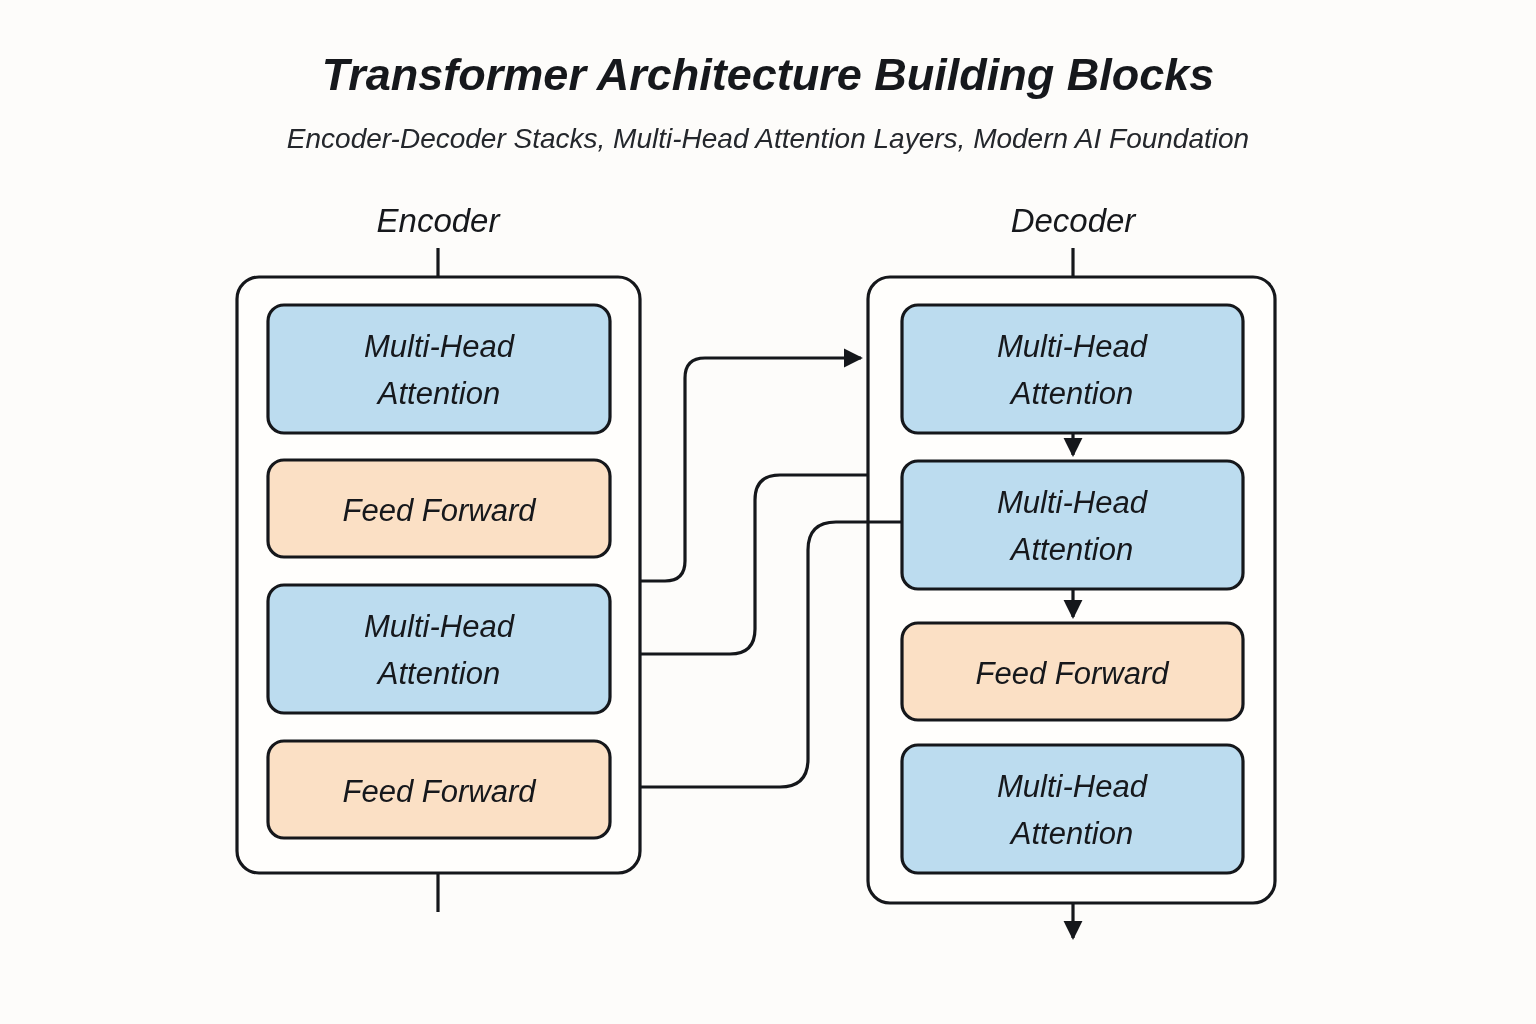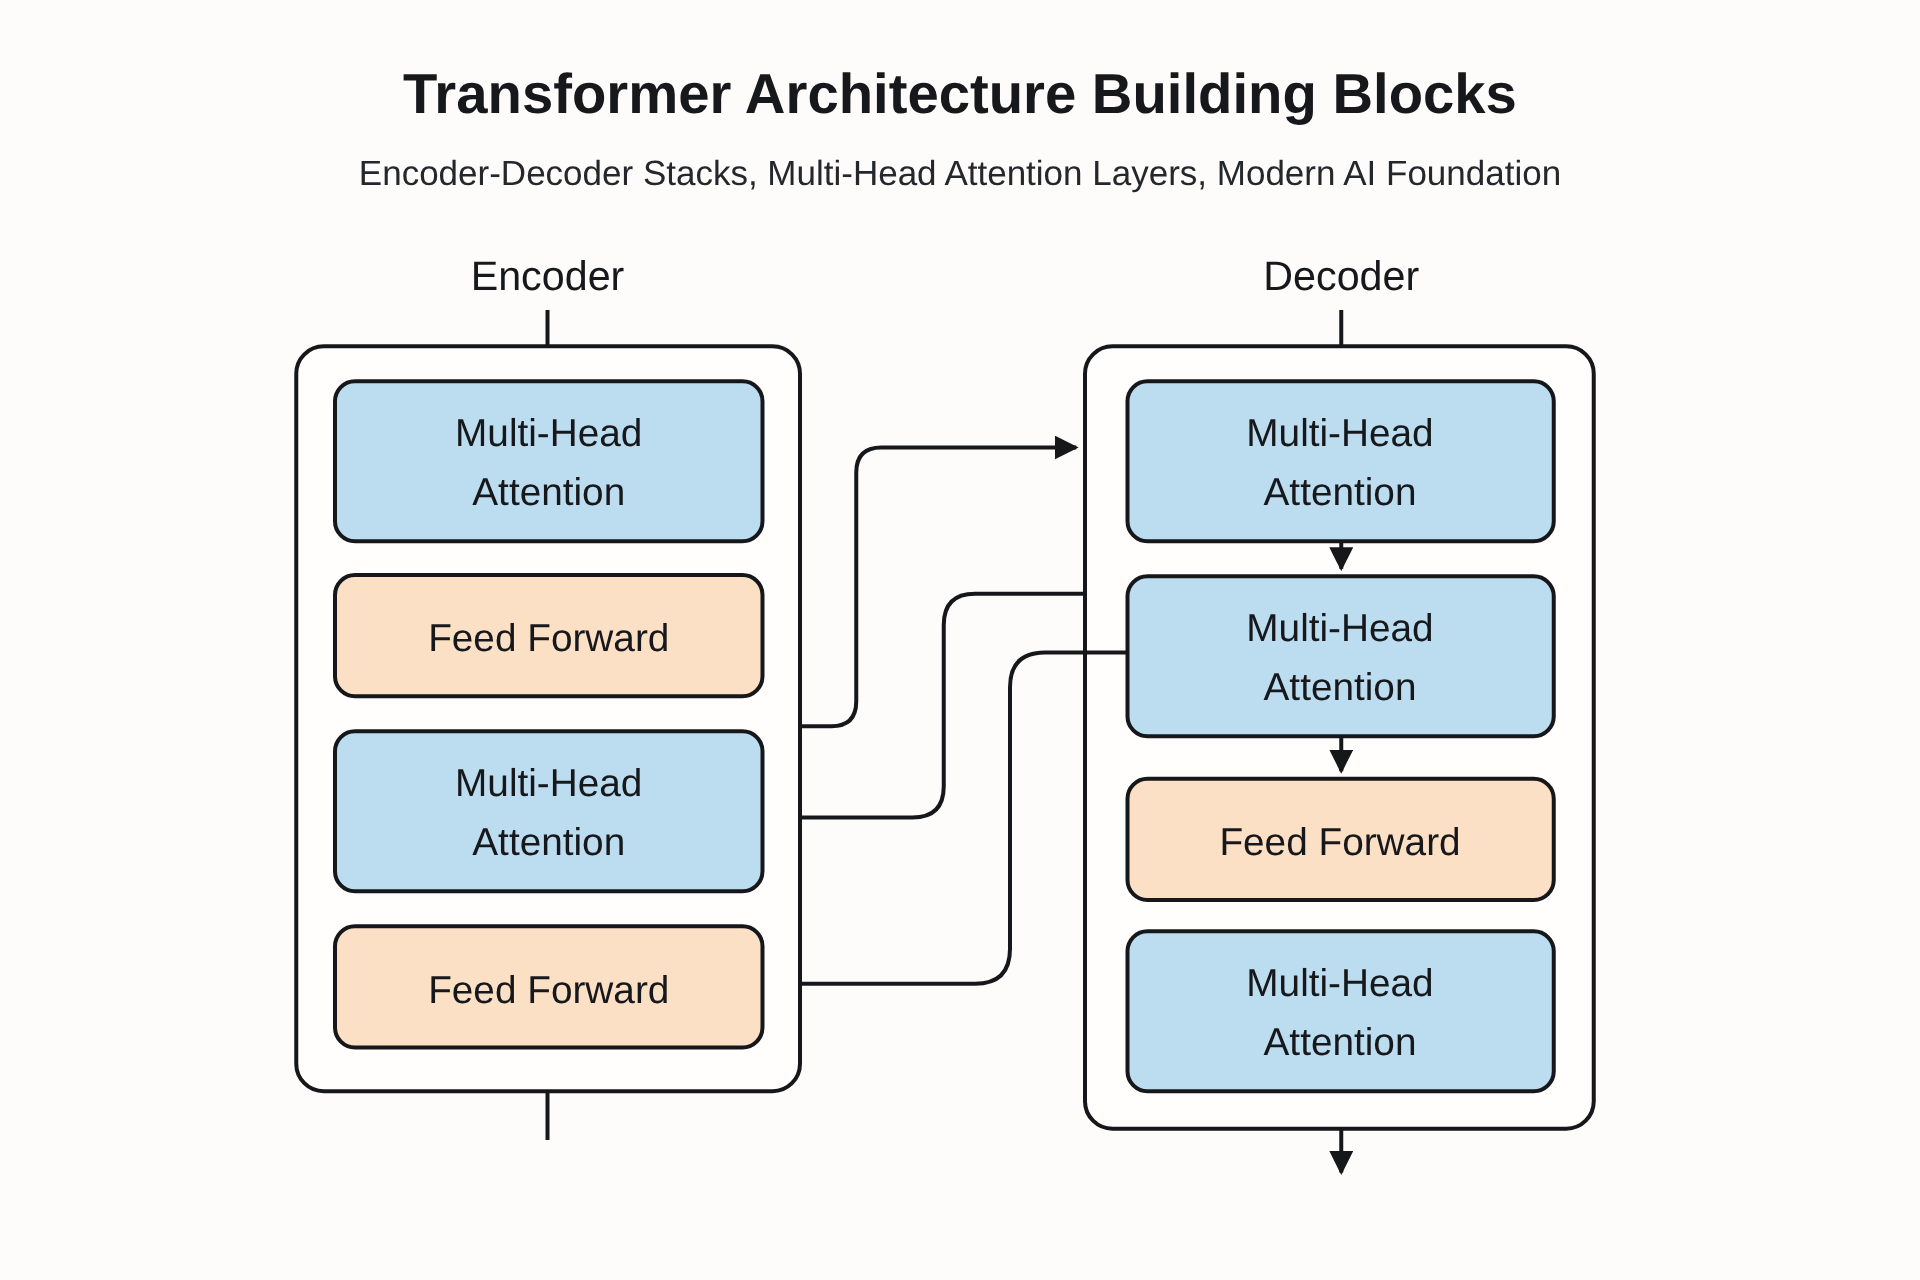--- a/index.html
+++ b/index.html
@@ -10,20 +10,21 @@
     width: 1536px;
     height: 1024px;
     background: #fdfcfa;
     font-family: "Liberation Sans", sans-serif;
     overflow: hidden;
   }
   #stage {
     position: relative;
     width: 1377px;
     height: 1024px;
+    font-style: italic;
   }
   svg#diagram {
     position: absolute;
     top: 0;
     left: 0;
     width: 1536px;
     height: 1024px;
     display: block;
   }
   .title-text {

